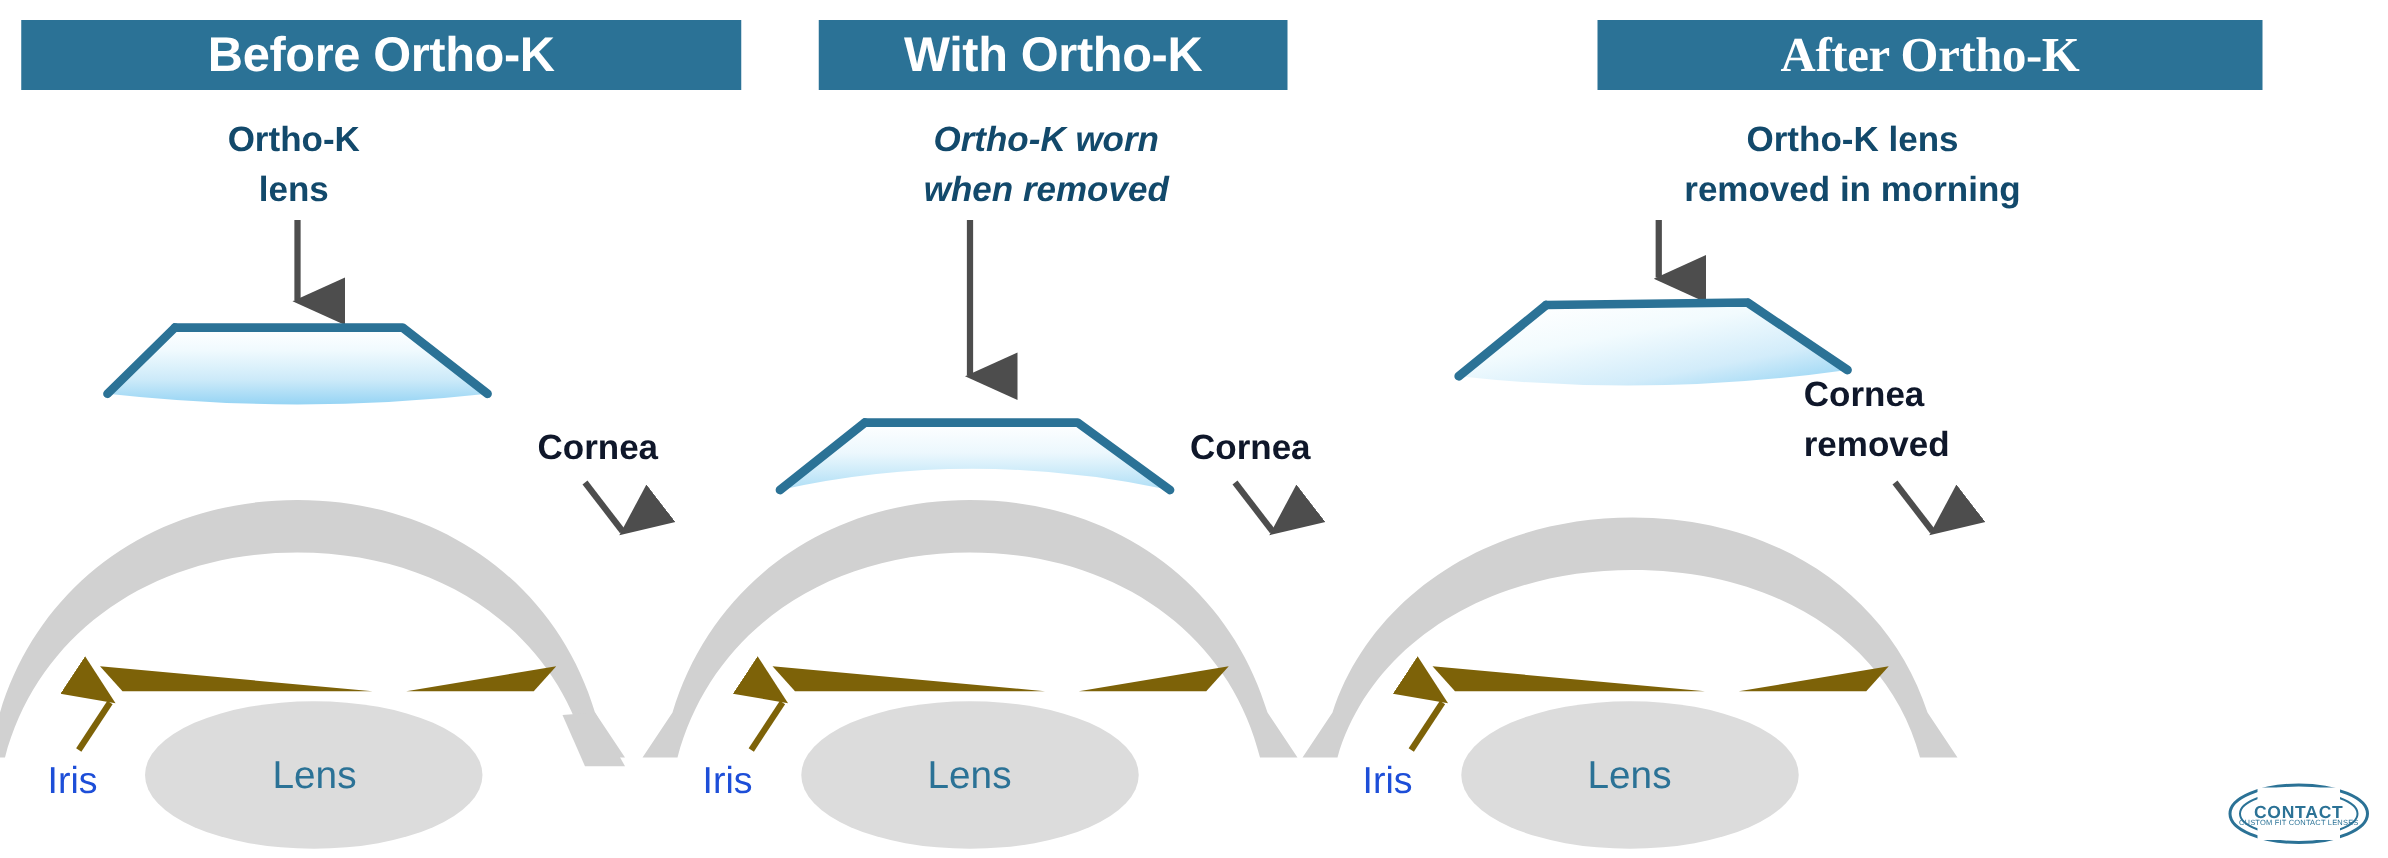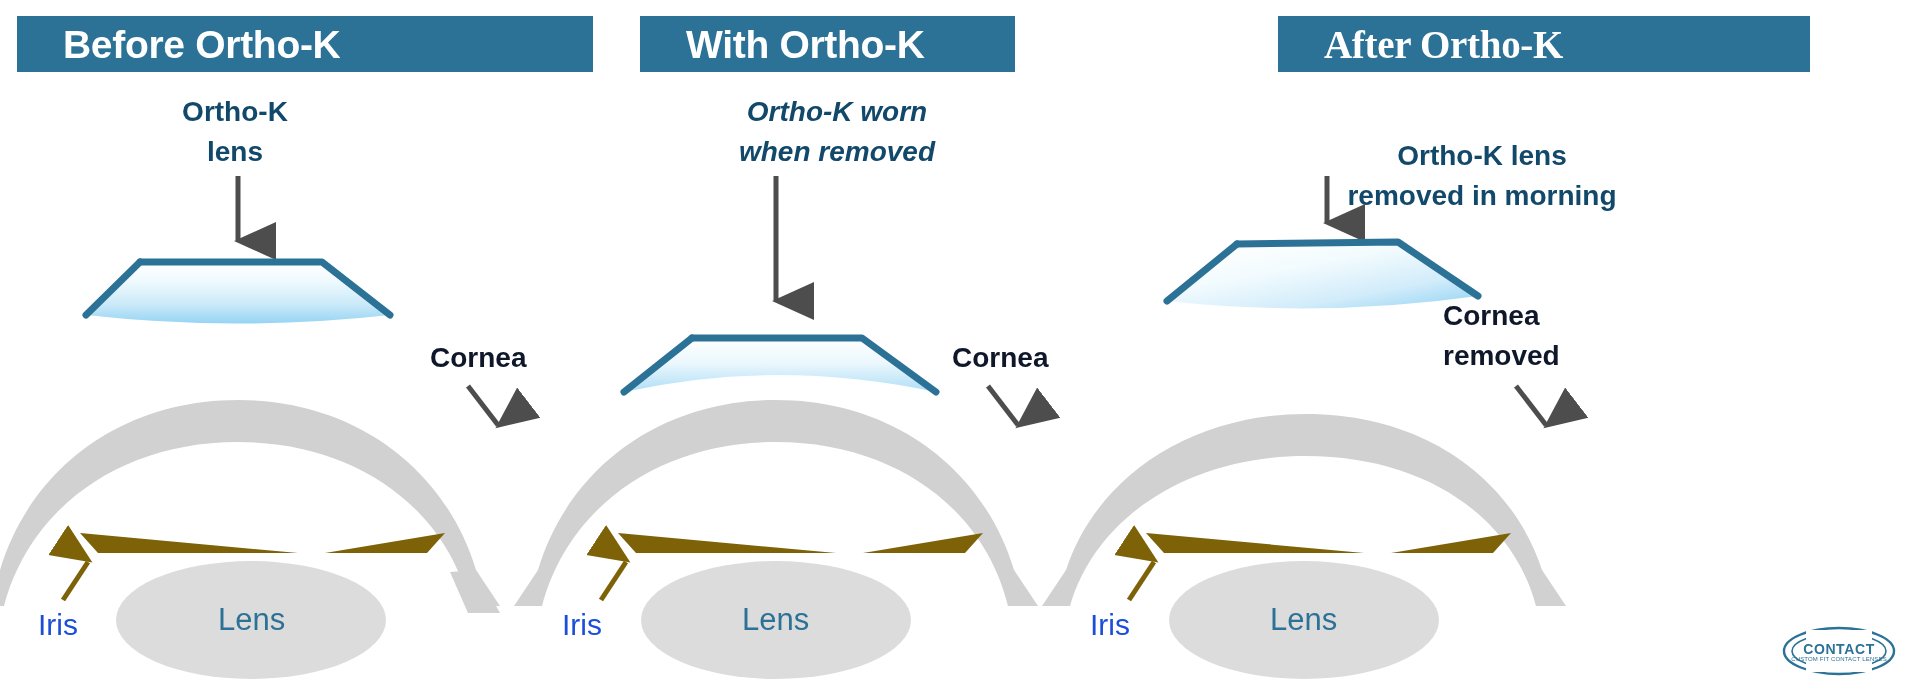--- a/index.html
+++ b/index.html
@@ -34,25 +34,24 @@
 
   .panel-header {
     position: absolute;
     left: 17px;
     top: 16px;
     width: 576px;
     height: 56px;
     background: #2b7296;
     display: flex;
     align-items: center;
-    justify-content: flex-start;
+    justify-content: center;
     box-sizing: border-box;
-    padding-left: 46px;
-  }
-  #panel-1 .panel-header { left: 2px; width: 375px; }
+  }
+  #panel-1 .panel-header { left: 17px; width: 375px; }
   #panel-2 .panel-header { left: 0; width: 532px; font-family: Liberation Serif, serif; }
 
   .panel-header-text {
     color: #ffffff;
     font-size: 39px;
     font-weight: bold;
     letter-spacing: -0.3px;
     line-height: 1;
     white-space: nowrap;
   }
@@ -61,21 +60,21 @@
     position: absolute;
     width: 100%;
     text-align: center;
     color: #12496b;
     font-size: 28px;
     font-weight: bold;
     line-height: 1.42;
     top: 92px;
   }
   #panel-1 .caption { left: -121px; width: 640px; font-style: italic; }
-  #panel-2 .caption { left: -116px; width: 640px; margin-top: 44px; }
+  #panel-2 .caption { left: -116px; width: 640px; }
   #panel-0 .caption { left: -29px; width: 528px; }
 
   .svg-layer {
     position: absolute;
     left: 0; top: 0;
     width: 1910px;
     height: 686px;
     pointer-events: none;
   }
 

